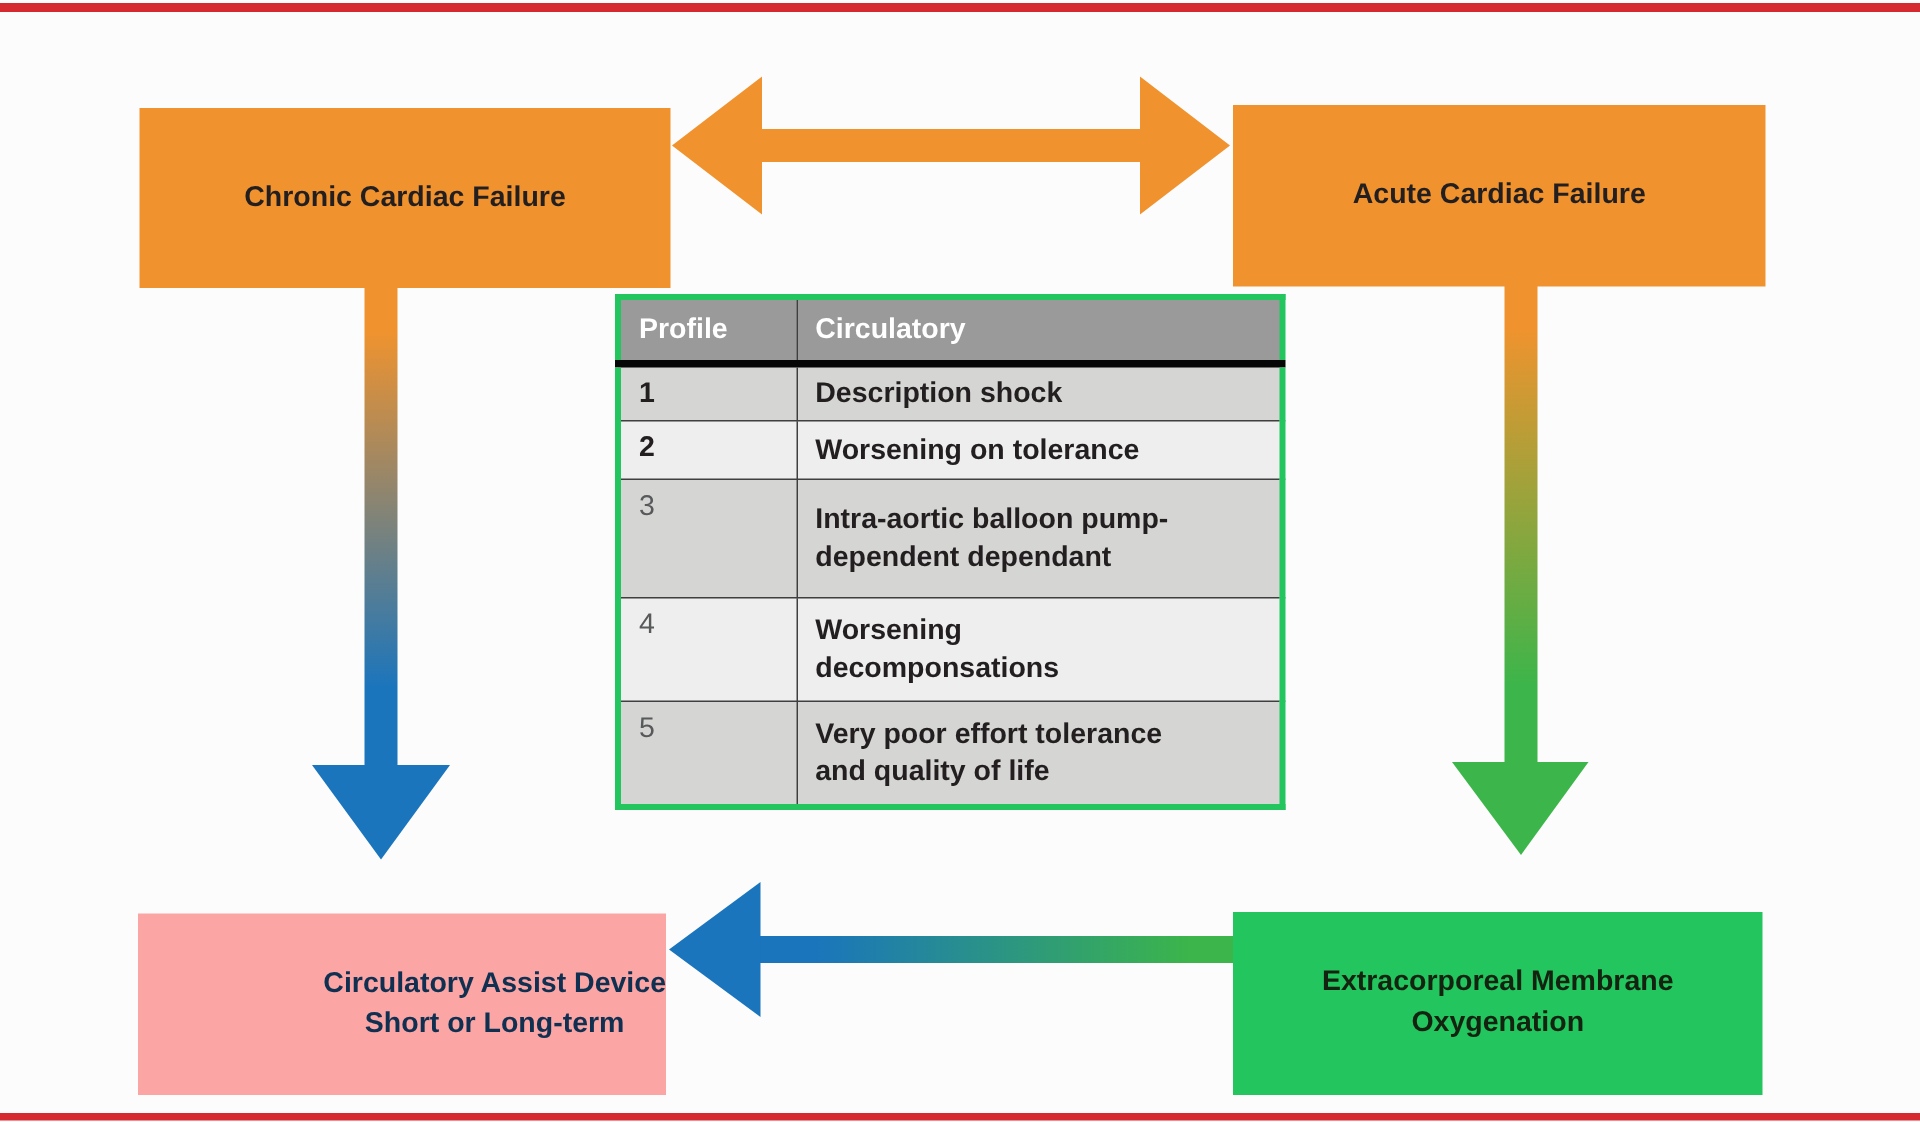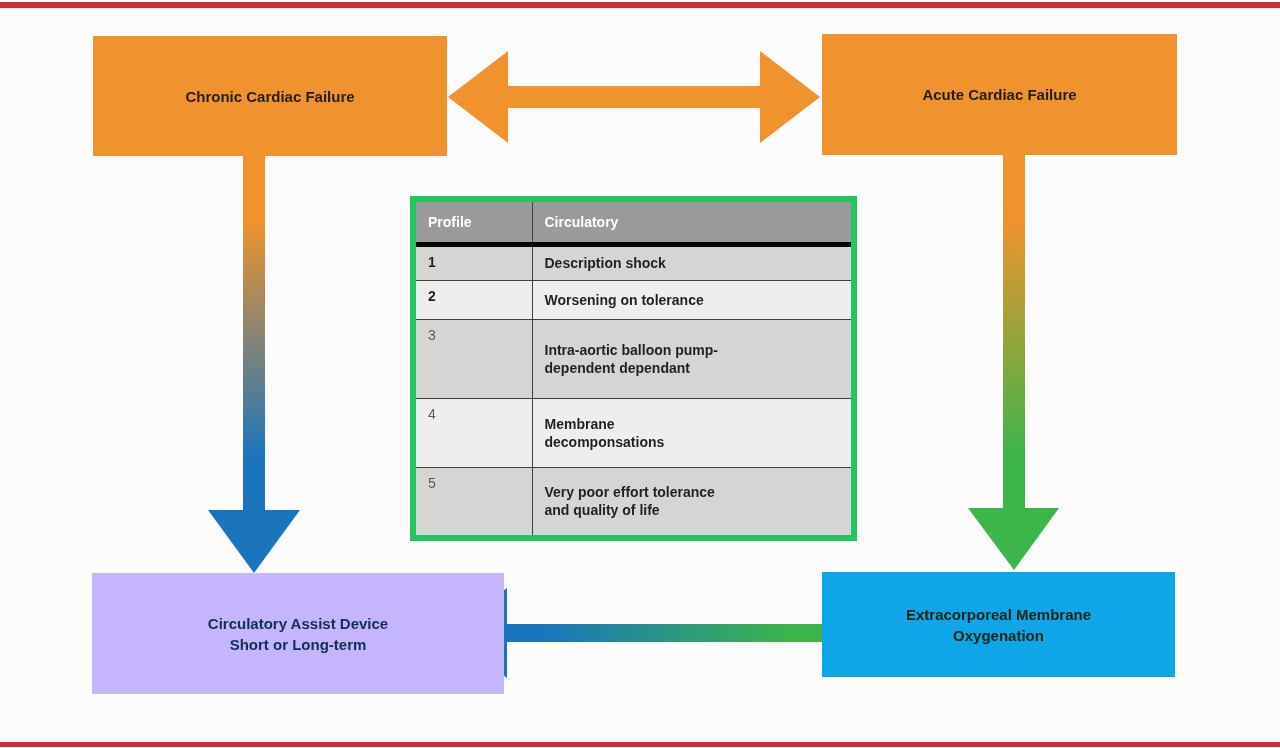--- a/index.html
+++ b/index.html
@@ -3,29 +3,29 @@
 <meta charset="utf-8">
 <style>
   html,body{margin:0;padding:0;}
   body{font-family:"Liberation Sans", sans-serif;}
   .canvas{position:relative;width:1280px;height:748px;background:#fcfcfc;overflow:hidden;}
   .redbar{position:absolute;left:0;width:1280px;background:#d6282f;}
   .redbar.top{top:2px;height:6px;}
   .redbar.bottom{top:742px;height:5px;}
   .arrows{position:absolute;left:0;top:0;width:1280px;height:748px;z-index:1;}
   .node{position:absolute;z-index:2;display:flex;align-items:center;justify-content:center;
-        text-align:center;font-weight:bold;font-size:15px;line-height:1.4;
-        white-space:pre-line;color:#231f20;}
+        text-align:center;font-weight:bold;font-size:19px;line-height:1.4;
+        white-space:pre-line;color:#231f20;margin-top:36px;}
   .node.chronic{left:93px;top:36px;width:354px;height:120px;background:#f0932e;}
   .node.acute{left:822px;top:34px;width:355px;height:121px;background:#f0932e;}
-  .node.assist{left:92px;top:573px;width:412px;height:121px;background:#c4b5fd;color:#0f3050;}
-  .node.ecmo{left:822px;top:572px;width:353px;height:105px;background:#0ea5e9;color:#14230f;text-align:center;}
+  .node.assist{left:92px;top:573px;width:352px;height:121px;background:#fca5a5;color:#0f3050;justify-content:flex-end;}
+  .node.ecmo{left:822px;top:572px;width:353px;height:122px;background:#22c55e;color:#14230f;text-align:center;}
   .profile-table{position:absolute;left:410px;top:196px;width:447px;z-index:2;
-        border-collapse:collapse;table-layout:fixed;border:6px solid #22c55e;
-        font-size:14px;color:#231f20;}
+        border-collapse:collapse;table-layout:fixed;border:4px solid #22c55e;
+        font-size:19px;color:#231f20;}
   .profile-table col.c1{width:119px;}
   .profile-table th{background:#9a9a9a;color:#ffffff;font-weight:bold;text-align:left;
         padding:7px 12px;height:26px;border:1.5px solid #3f3f3f;border-bottom:5px solid #060606;}
   .profile-table td{border:1.5px solid #3f3f3f;padding:5px 4px 5px 12px;}
   .profile-table td.profile{vertical-align:top;padding-top:7px;font-weight:bold;}
   .profile-table td.desc{vertical-align:middle;font-weight:bold;white-space:pre-line;line-height:1.32;}
   .profile-table tbody tr:nth-child(odd){background:#d5d5d3;}
   .profile-table tbody tr:nth-child(even){background:#eeeeee;}
   .profile-table tbody tr:nth-child(1){height:36px;}
   .profile-table tbody tr:nth-child(2){height:39px;}
@@ -120,21 +120,21 @@
         <td class="profile">2</td>
         <td class="desc">Worsening on tolerance</td>
       </tr>
       <tr>
         <td class="profile">3</td>
         <td class="desc">Intra-aortic balloon pump-
 dependent dependant</td>
       </tr>
       <tr>
         <td class="profile">4</td>
-        <td class="desc">Membrane
+        <td class="desc">Worsening
 decomponsations</td>
       </tr>
       <tr>
         <td class="profile">5</td>
         <td class="desc">Very poor effort tolerance
 and quality of life</td>
       </tr>
     </tbody>
   </table>
 

